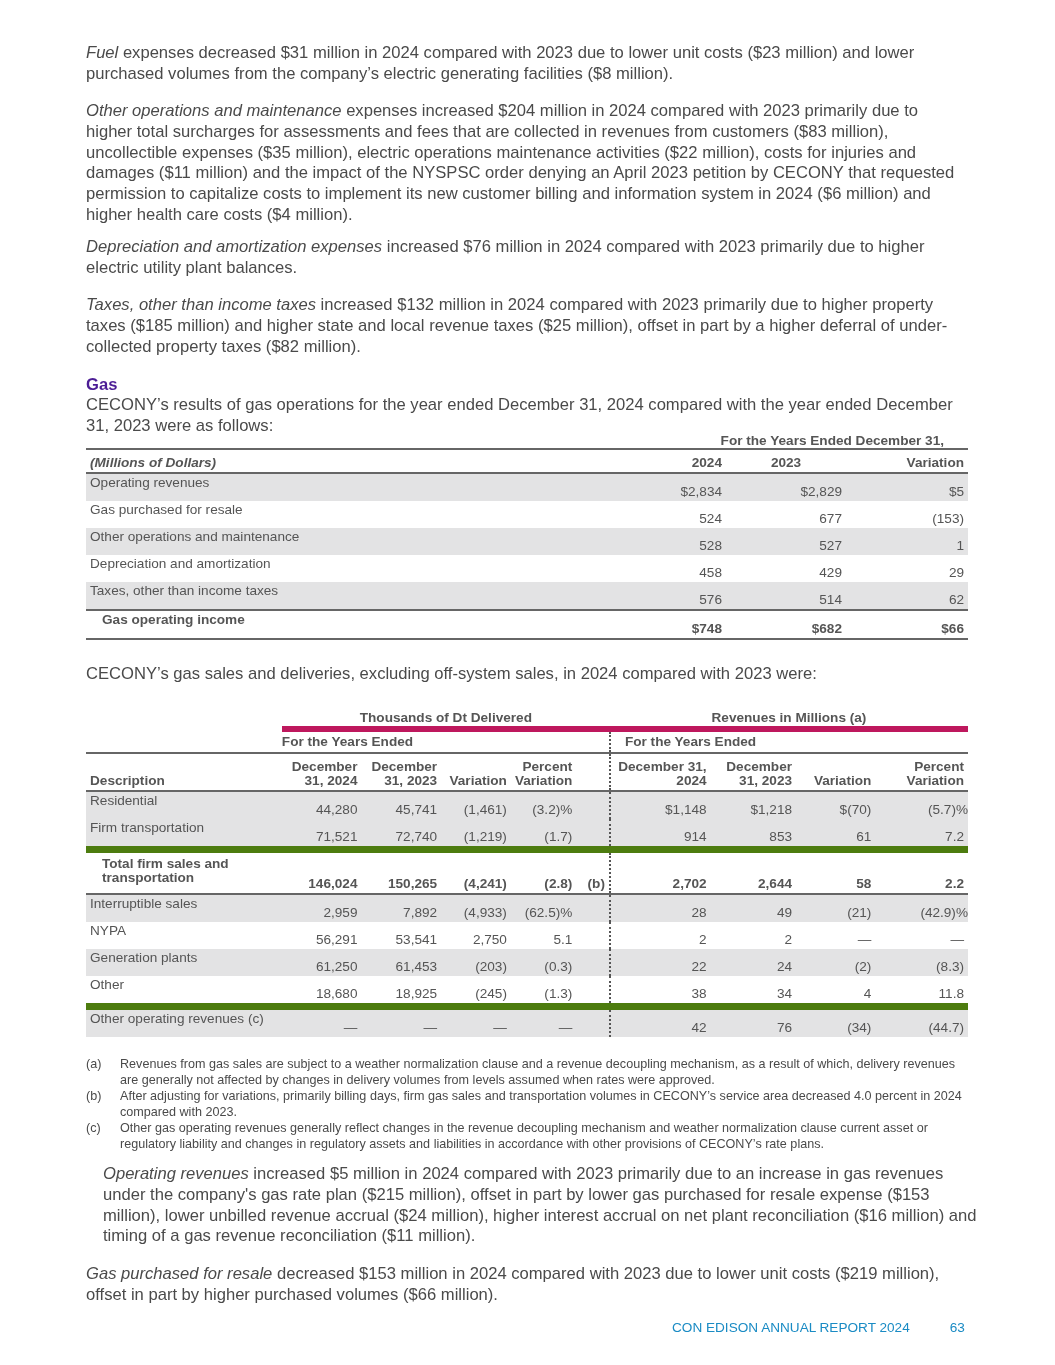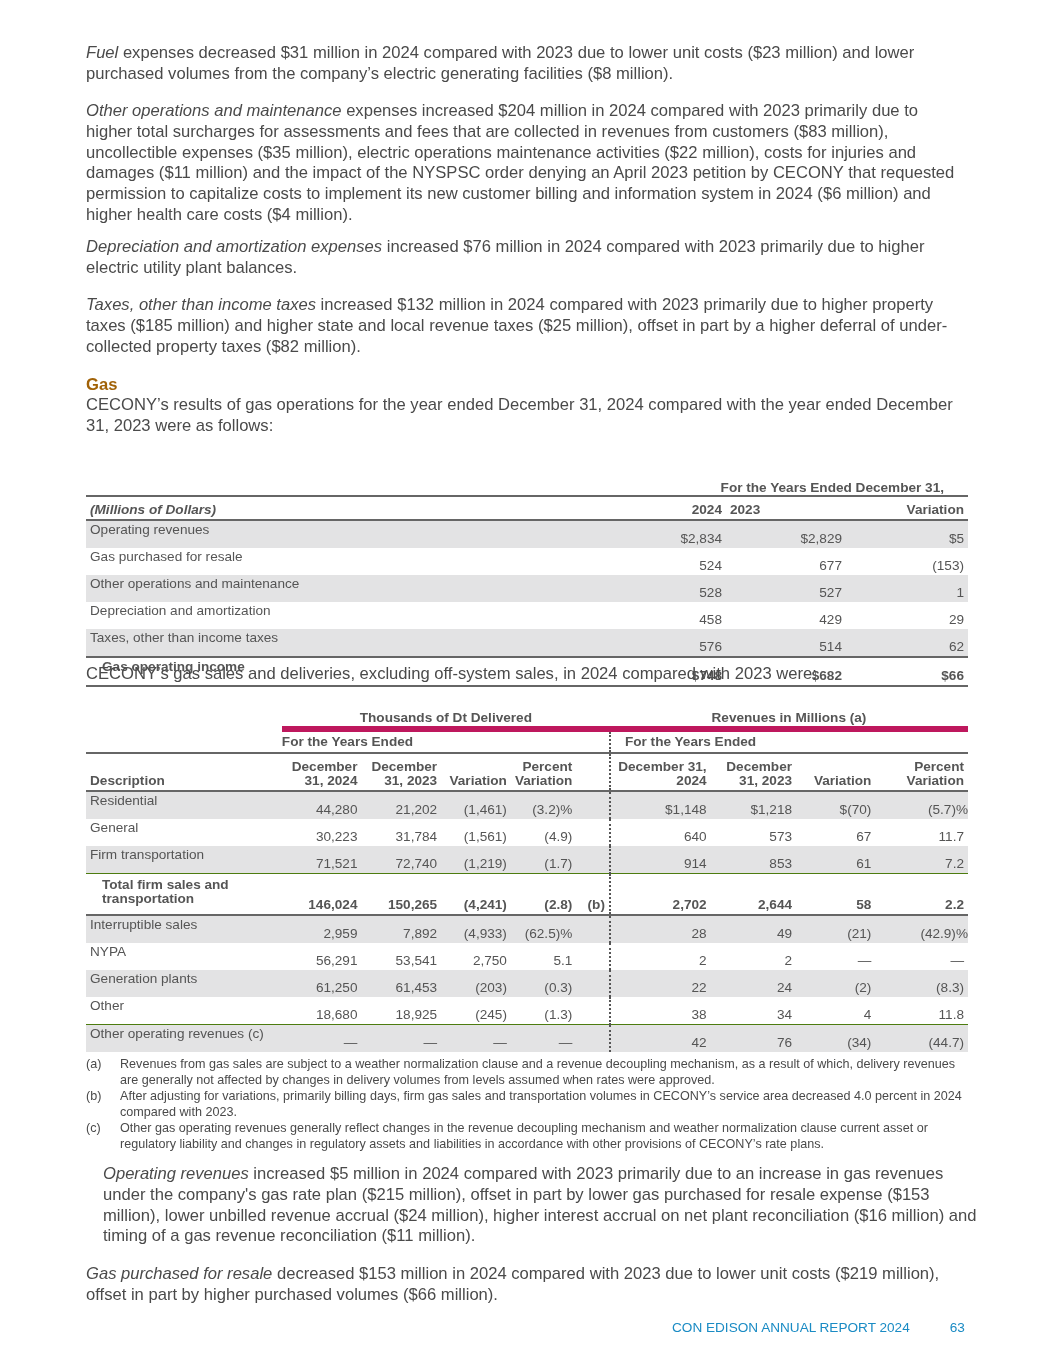--- a/index.html
+++ b/index.html
@@ -1,21 +1,21 @@
 <!DOCTYPE html>
 <html><head>
 <meta charset="utf-8">
 <style>
   html, body { margin: 0; padding: 0; background: #ffffff; }
   body { width: 1055px; height: 1365px; position: relative; overflow: hidden;
          font-family: "Liberation Sans", sans-serif; color: #4a4a4a; }
   .page { position: absolute; left: 86px; top: 0; width: 882px; }
   p.para { margin: 0; font-size: 16.6px; line-height: 20.8px; color: #4a4a4a; }
   p.para i { font-style: italic; }
-  .heading-gas { font-weight: bold; font-size: 16.6px; line-height: 20px; color: #a16207; }
+  .heading-gas { font-weight: bold; font-size: 16.6px; line-height: 20px; color: #4c1d95; }
 
   table { border-collapse: collapse; width: 882px; font-size: 13.6px; color: #555; }
   td, th { padding: 0 4px; }
   .t1 th { font-weight: bold; color: #555; }
   .t1 .span-head { text-align: right; font-size: 13.6px; height: 21px; vertical-align: bottom; padding-right: 24px; }
   .t1 .colhead { height: 20px; border-top: 2px solid #666; border-bottom: 2px solid #666; vertical-align: bottom; padding-bottom: 2px; }
   .t1 td { height: 25px; }
   .t1 td.lbl { vertical-align: top; padding-top: 1px; }
   .t1 td.num { text-align: right; vertical-align: bottom; padding-bottom: 2px; }
   .shade td { background: #e3e3e4; }
@@ -24,21 +24,21 @@
 
   .t2 th { font-weight: bold; color: #555; font-size: 13.6px; line-height: 14px; }
   .t2 td { height: 25px; font-size: 13.6px; }
   .t2 td.lbl { vertical-align: top; padding-top: 1px; }
   .t2 td.num { text-align: right; vertical-align: bottom; padding-bottom: 2px; }
   .t2 .grp th { height: 22px; vertical-align: bottom; border-bottom: 6px solid #be185d; padding-bottom: 1px; }
   .t2 .sub th { height: 20px; border-bottom: 2px solid #666; text-align: left; }
   .t2 .hdr th { border-bottom: 2px solid #666; vertical-align: bottom; padding-bottom: 2px; height: 34px; }
   .divider { border-left: 2px dotted #555; }
   .t2 tr.bold td { font-weight: bold; }
-  .t2 tr.top-rule td { border-top: 1px solid #4d7c0f; }
+  .t2 tr.top-rule td { border-top: 7px solid #4d7c0f; }
   .t2 tr.bottom-rule td { border-bottom: 2px solid #666; }
   .pct { text-align: left; }
 
   .notes { margin-top: 8px; font-size: 12.6px; line-height: 16px; color: #4a4a4a; }
   .note { display: flex; }
   .note .mark { width: 34px; flex: none; }
   .footer { position: absolute; top: 1320px; left: 672px; font-size: 13.6px; color: #1a8bc4; }
   .footer .pg { margin-left: 40px; }
 </style>
 </head>
@@ -57,36 +57,36 @@
   </div>
   <div style="position:absolute; top:295px; width:882px;">
     <p class="para"><i>Taxes, other than income taxes</i><span> increased $132 million in 2024 compared with 2023 primarily due to higher property taxes ($185 million) and higher state and local revenue taxes ($25 million), offset in part by a higher deferral of under-collected property taxes ($82 million).</span></p>
   </div>
 
   <div style="position:absolute; top:375px; width:882px;">
     <div class="heading-gas">Gas</div>
     <p class="para">CECONY’s results of gas operations for the year ended December 31, 2024 compared with the year ended December 31, 2023 were as follows:</p>
   </div>
 
-  <table class="t1" style="position:absolute; top:474px;">
+  <table class="t1" style="position:absolute; top:427px;">
     <colgroup>
         <col style="width:480px">
         <col style="width:160px">
         <col style="width:120px">
         <col style="width:122px">
       </colgroup>
     <tbody>
         <tr>
       <th></th>
       <th colspan="3" class="span-head">For the Years Ended December 31,</th>
     </tr>
     <tr>
       <th class="colhead" style="text-align:left; font-style:italic;margin-left:8px;">(Millions of Dollars)</th>
       <th class="colhead" style="text-align:right;">2024</th>
-      <th class="colhead" style="text-align:left;">2023</th>
+      <th class="colhead" style="text-align:center;">2023</th>
       <th class="colhead" style="text-align:right;">Variation</th>
     </tr>
     <tr class="shade">
       <td class="lbl">Operating revenues</td>
       <td class="num">$2,834</td>
       <td class="num">$2,829</td>
       <td class="num">$5</td>
     </tr>
     <tr>
       <td class="lbl">Gas purchased for resale</td>
@@ -158,40 +158,28 @@
       <th class="divider" style="text-align:right;">December 31, 2024</th>
       <th style="text-align:right;">December 31, 2023</th>
       <th style="text-align:right;">Variation</th>
       <th style="text-align:right;">Percent Variation</th>
     </tr>
     </tbody>
       <tbody id="t2body">
         <tr class="shade">
           <td class="lbl">Residential</td>
           <td class="num">44,280</td>
-          <td class="num">21,202</td>
+          <td class="num">45,741</td>
           <td class="num">(1,461)</td>
           <td class="num pct" style="padding-left: 10px;">(3.2)%</td>
           <td class="num"></td>
           <td class="num divider">$1,148</td>
           <td class="num">$1,218</td>
           <td class="num">$(70)</td>
           <td class="num" style="padding-right: 0px;">(5.7)%</td>
-        </tr>
-        <tr>
-          <td class="lbl">General</td>
-          <td class="num">30,223</td>
-          <td class="num">31,784</td>
-          <td class="num">(1,561)</td>
-          <td class="num pct" style="padding-left: 10px;">(4.9)</td>
-          <td class="num"></td>
-          <td class="num divider">640</td>
-          <td class="num">573</td>
-          <td class="num">67</td>
-          <td class="num">11.7</td>
         </tr>
         <tr class="shade">
           <td class="lbl">Firm transportation</td>
           <td class="num">71,521</td>
           <td class="num">72,740</td>
           <td class="num">(1,219)</td>
           <td class="num pct" style="padding-left: 10px;">(1.7)</td>
           <td class="num"></td>
           <td class="num divider">914</td>
           <td class="num">853</td>

